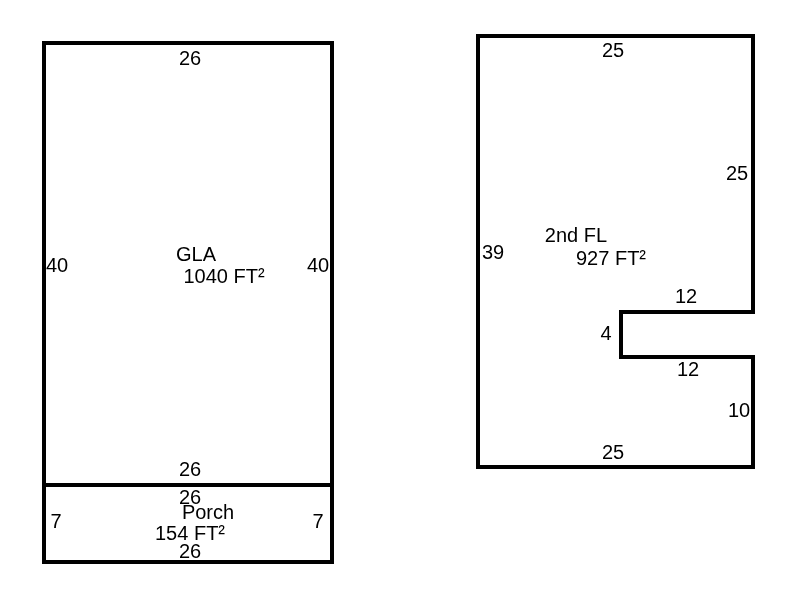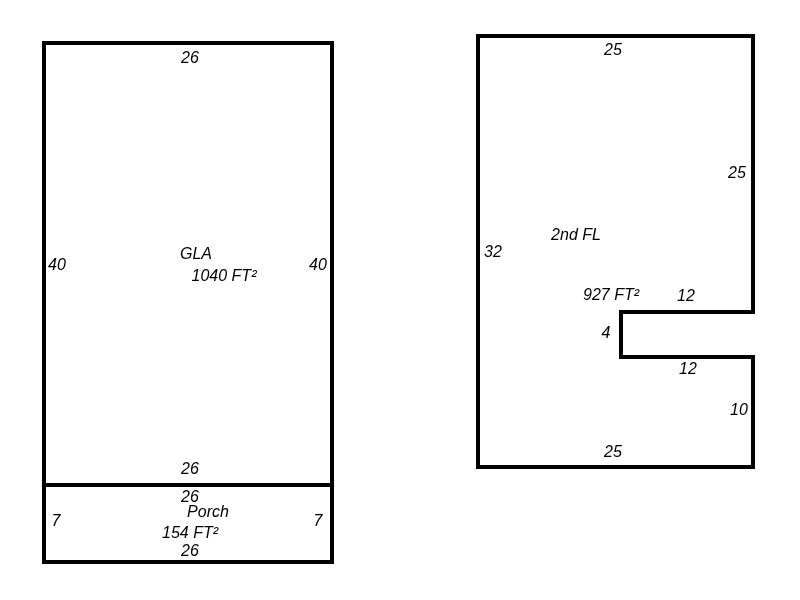--- a/index.html
+++ b/index.html
@@ -22,25 +22,24 @@
   }
   .outline {
     fill: none;
     stroke: #000000;
     stroke-width: 4;
     stroke-linejoin: miter;
   }
   .lbl {
     position: absolute;
     transform: translate(-50%, -50%);
-    font-size: 16px;
+    font-size: 20px;
     line-height: 1;
     color: #000000;
     white-space: nowrap;
-    font-style: italic;
   }
 </style>
 </head>
 <body>
 
 <div class="sketch-canvas">
 
   <svg width="800" height="600" viewBox="0 0 800 600">
 
     <rect class="outline" x="44" y="43" width="288" height="442"></rect>
@@ -60,21 +59,21 @@
   <div class="lbl" style="left:190px; top:497px;">26</div>
   <div class="lbl" style="left:208px; top:512px;">Porch</div>
   <div class="lbl" style="left:190px; top:533px;">154 FT²</div>
   <div class="lbl" style="left:190px; top:551px;">26</div>
   <div class="lbl" style="left:56px;  top:521px;">7</div>
   <div class="lbl" style="left:318px; top:521px;">7</div>
 
   <div class="lbl" style="left:613px; top:50px;">25</div>
   <div class="lbl" style="left:737px; top:173px;">25</div>
   <div class="lbl" style="left:576px; top:235px;">2nd FL</div>
-  <div class="lbl" style="left:611px; top:258px;margin-top:37px;">927 FT²</div>
-  <div class="lbl" style="left:493px; top:252px;">32</div>
+  <div class="lbl" style="left:611px; top:258px;">927 FT²</div>
+  <div class="lbl" style="left:493px; top:252px;">39</div>
   <div class="lbl" style="left:686px; top:296px;">12</div>
   <div class="lbl" style="left:606px; top:333px;">4</div>
   <div class="lbl" style="left:688px; top:369px;">12</div>
   <div class="lbl" style="left:739px; top:410px;">10</div>
   <div class="lbl" style="left:613px; top:452px;">25</div>
 
 </div>
 
 </body></html>

